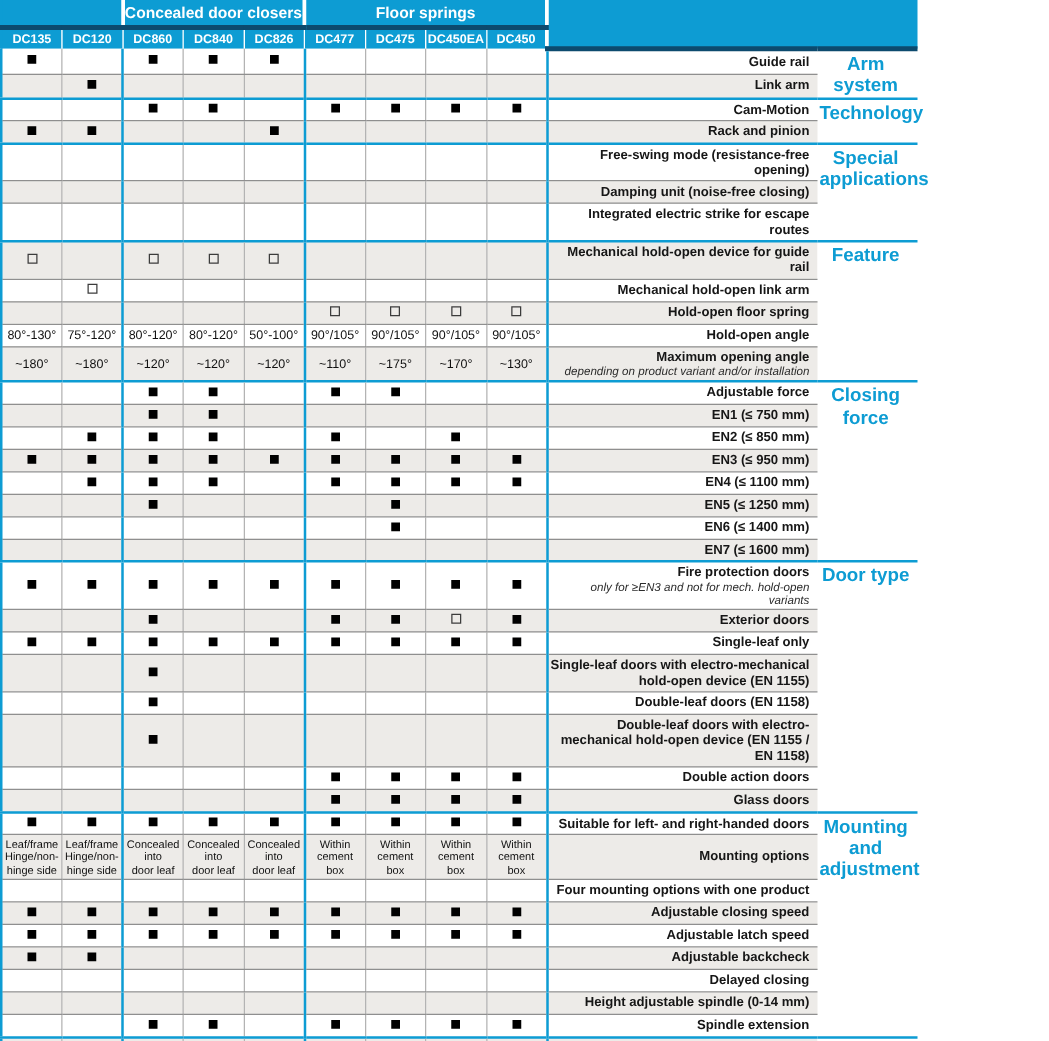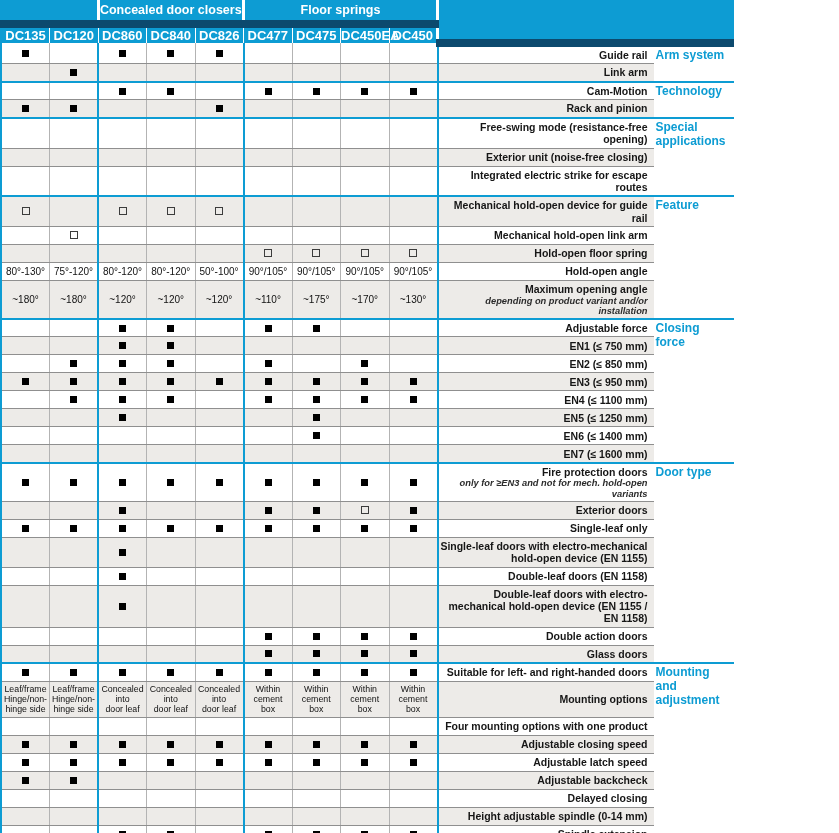--- a/index.html
+++ b/index.html
@@ -26,22 +26,22 @@
 
   
   thead th{
     background:var(--blue);
     color:#fff;
     font-weight:bold;
     padding:0;
     vertical-align:middle;
     text-align:center;
   }
-  thead tr.grow th{height:20px;font-size:12.5px;border-bottom:8px solid #0c4a6e;}
-  thead tr.crow th{height:15px;font-size:13px;border-left:1px solid #fff;}
+  thead tr.grow th{height:20px;font-size:12.5px;border-bottom:4px solid #0c4a6e;}
+  thead tr.crow th{height:15px;font-size:10px;border-left:1px solid #fff;}
   thead tr.crow th:first-child{border-left:none;}
   thead th.gsep{border-left:3px solid #fff;}
   thead th.blk{border-bottom:none;}
 
   
   tbody tr{height:18px;}
   tbody td{
     border-bottom:1px solid var(--hline);
     border-right:1px solid var(--vline);
     padding:2px 1px;
@@ -56,35 +56,35 @@
     border-left:2px solid var(--blue);
     border-right:none;
     text-align:right;
     padding-right:6px;
     font-weight:bold;
     font-size:10.5px;
     line-height:1.18;
   }
   tbody td.lbl .sub{
     display:block;
-    font-weight:bold;
+    font-weight:normal;
     font-style:italic;
     font-size:9.3px;
     color:#2b2b2b;
     line-height:1.1;
   }
   tbody td.cat{
     background:#fff !important;
     border:none;
     vertical-align:top;
-    text-align:left;
+    text-align:center;
     padding:2px 4px 0 2px;
     color:var(--blue);
     font-weight:bold;
-    font-size:12px;
+    font-size:15px;
     line-height:1.15;
   }
   tbody tr.sec td{border-top:2px solid var(--blue);}
   .sq-f{display:inline-block;width:7px;height:7px;background:#000;}
   .sq-o{display:inline-block;width:6px;height:6px;border:1px solid #3c3c3c;background:transparent;}
   td.txt{font-size:10px;color:#111;text-align:center;}
   td.txt-multi{font-size:8.8px;line-height:1.18;white-space:pre-line;color:#111;padding:2px 1px;text-align:center;}
 </style>
 </head>
 <body>
@@ -190,21 +190,21 @@
         <tr>
           <td></td>
           <td></td>
           <td class="gv"></td>
           <td></td>
           <td></td>
           <td class="gv"></td>
           <td></td>
           <td></td>
           <td></td>
-          <td class="lbl"><span>Exterior unit (noise-free closing)</span></td>
+          <td class="lbl"><span>Damping unit (noise-free closing)</span></td>
         </tr>
         <tr>
           <td></td>
           <td></td>
           <td class="gv"></td>
           <td></td>
           <td></td>
           <td class="gv"></td>
           <td></td>
           <td></td>

